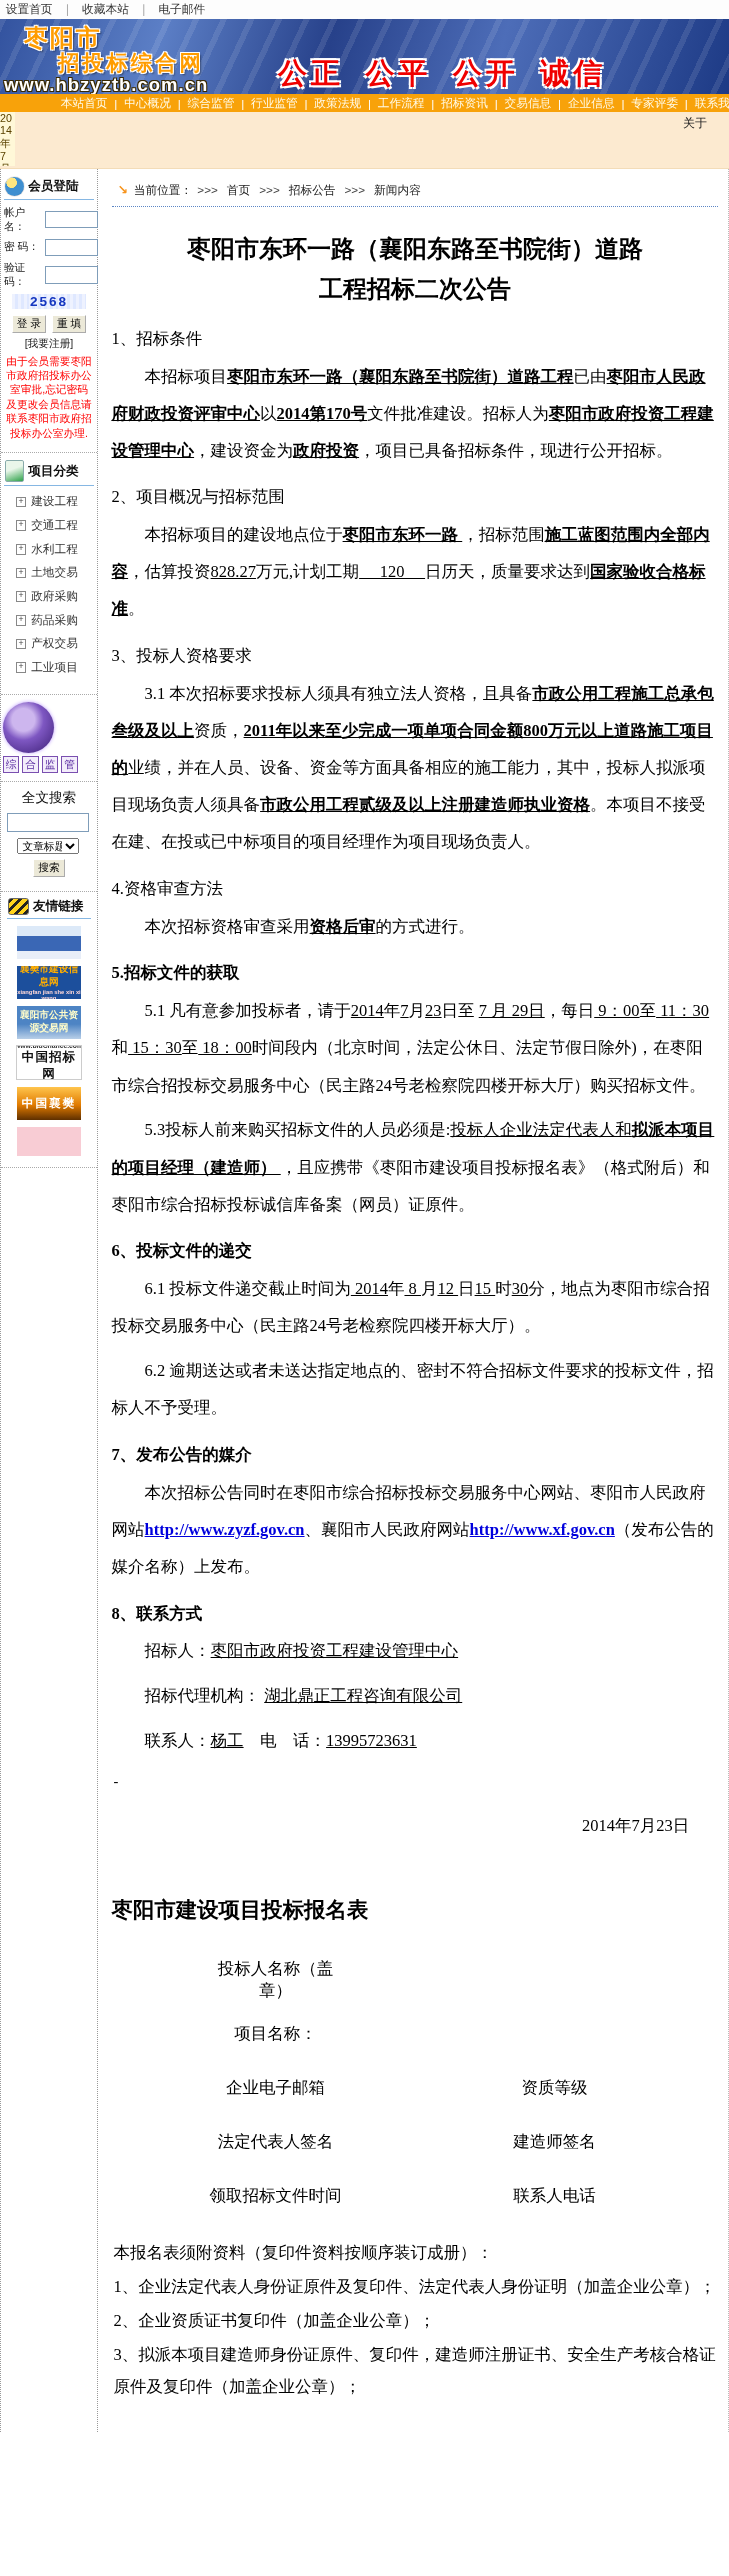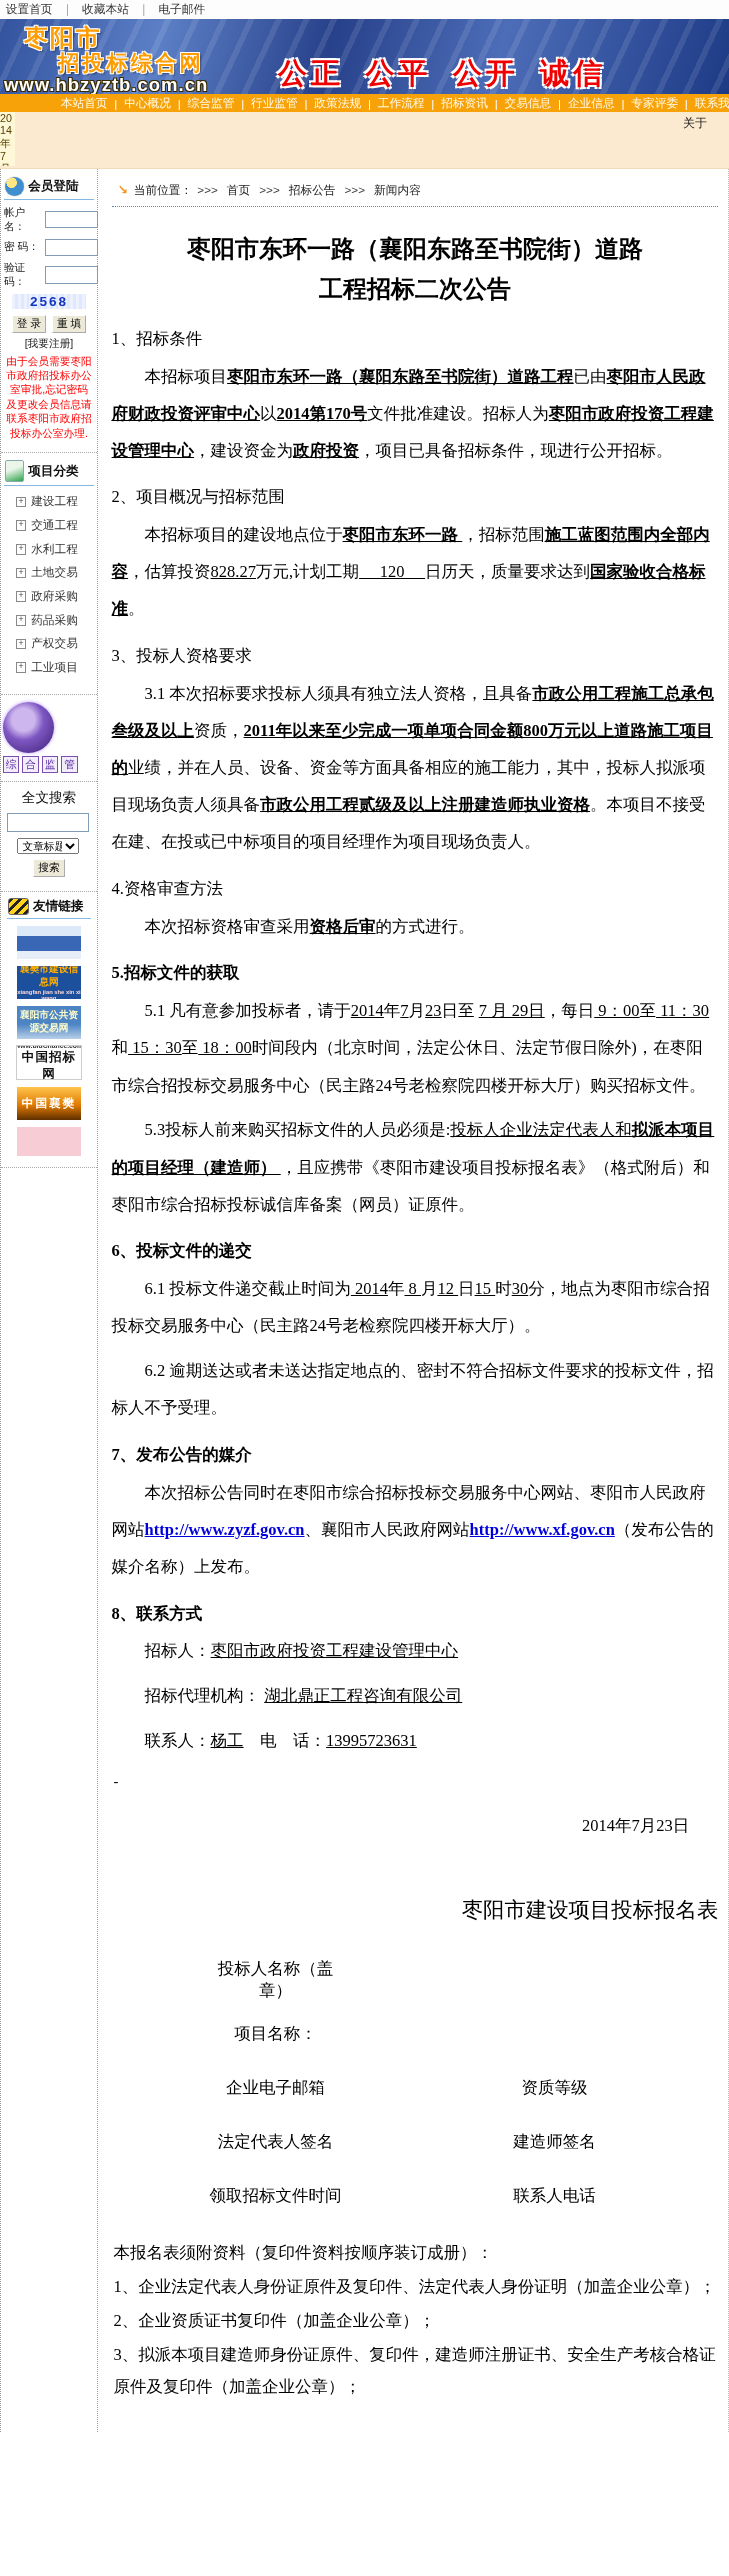--- a/index.html
+++ b/index.html
@@ -91,21 +91,21 @@
   
   .article{font-family:"Liberation Serif","DejaVu Serif",serif;}
   .title{font-size:24px;font-weight:bold;text-align:center;line-height:1.7;margin:21.4px 9.7px 7.8px;white-space:pre-line;}
   .sec-h{font-size:16.5px;margin:17.5px 0 5.8px;}
   .para{font-size:16.5px;line-height:2.25;margin:7.8px 0;text-indent:2em;}
   .para a{color:#0000dd;font-weight:bold;}
   .dashline{font-size:14.6px;margin:13.6px 0 0 1.9px;font-family:"Liberation Serif","DejaVu Serif",serif;}
   .artdate{text-align:right;font-size:16.5px;margin:25px 29px 0 0;font-family:"Liberation Serif","DejaVu Serif",serif;}
 
   
-  .formttl{font-size:21.4px;font-weight:normal;text-align:right;margin:58px 0 29px;font-family:"Liberation Serif","DejaVu Serif",serif;}
+  .formttl{font-size:21.4px;font-weight:bold;text-align:left;margin:58px 0 29px;font-family:"Liberation Serif","DejaVu Serif",serif;}
   table.regform{width:92%;margin:0 auto;border-collapse:collapse;font-family:"Liberation Serif","DejaVu Serif",serif;}
   table.regform td{height:52px;font-size:16.5px;text-align:center;vertical-align:middle;white-space:pre-line;width:50%;}
   .notes{font-family:"Liberation Serif","DejaVu Serif",serif;font-size:16.5px;line-height:1.95;margin:13.6px 0 29px 1.9px;}
   .notes div{margin:1.9px 0;}
 </style>
 </head>
 <body>
 
 <div class="topbar">
   <span><a>设置首页</a><span class="sep"> ｜ </span><a>收藏本站</a><span class="sep"> ｜ </span><a>电子邮件</a></span>

